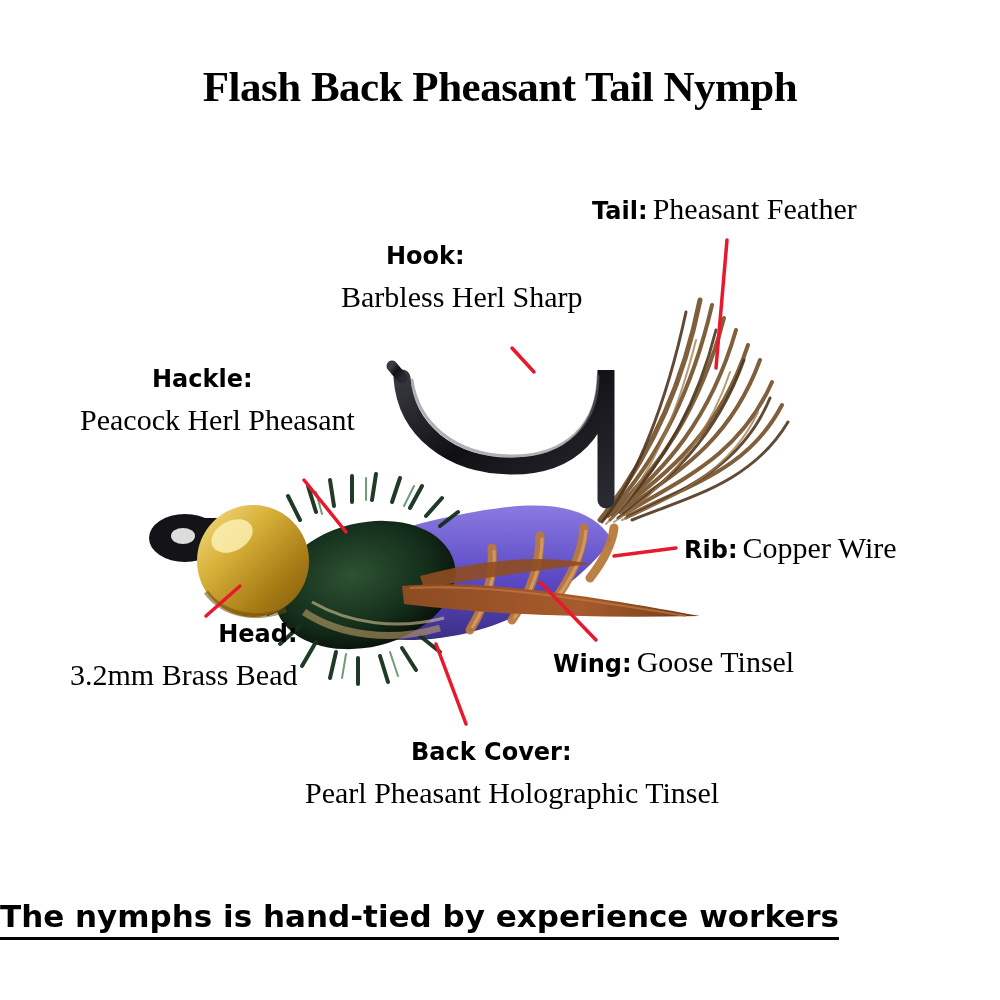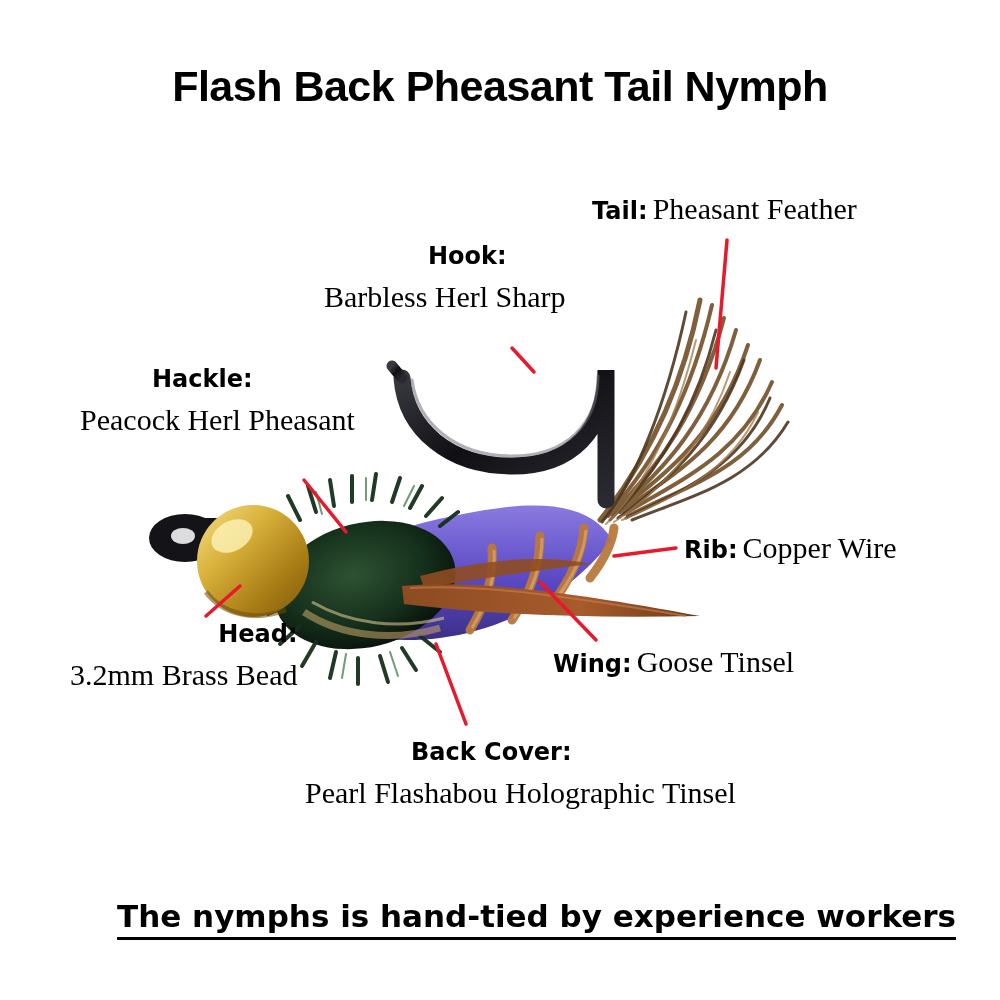--- a/index.html
+++ b/index.html
@@ -17,34 +17,34 @@
     color: #000000;
   }
 
   
   .title {
     position: absolute;
     left: 0;
     top: 62px;
     width: 1000px;
     text-align: center;
-    font-family: Liberation Sans, sans-serif;
+    font-family: Liberation Serif, serif;
     font-weight: bold;
     font-size: 43px;
     letter-spacing: -0.5px;
     color: #000;
   }
 
   
   .footer {
     position: absolute;
     left: 0;
     top: 898px;
     width: 956px;
-    text-align: right;
+    text-align: left;
     font-family: "DejaVu Sans", sans-serif;
     font-weight: bold;
     font-size: 31px;
     color: #000;
   }
   .footer span {
     border-bottom: 3px solid #000;
     padding-bottom: 3px;
   }
 
@@ -63,21 +63,21 @@
     font-family: Liberation Serif, serif;
     font-weight: normal;
     font-size: 30px;
     color: #000;
   }
   .callout.stacked .lead { display: block; }
   .callout.stacked .desc { display: block; margin-top: 10px; }
 
   
   #c-tail   { left: 592px; top: 192px; }
-  #c-hook   { left: 324px; top: 242px; text-align: center; }
+  #c-hook   { left: 341px; top: 242px; text-align: left; }
   #c-hook .lead { margin-left: 45px; }
   #c-hackle { left: 80px;  top: 365px; }
   #c-hackle .lead { margin-left: 72px; }
   #c-rib    { left: 684px; top: 531px; }
   #c-wing   { left: 553px; top: 645px; }
   #c-head   { left: 70px;  top: 620px; }
   #c-head .lead { margin-left: 44px; text-align: right; }
   #c-back   { left: 305px; top: 738px; }
   #c-back .lead { margin-left: 106px; }
 
@@ -266,20 +266,20 @@
     <span class="desc">Goose Tinsel</span>
   </div>
 
   <div class="callout stacked" id="c-head">
     <span class="lead">Head:</span>
     <span class="desc">3.2mm Brass Bead</span>
   </div>
 
   <div class="callout stacked" id="c-back">
     <span class="lead">Back Cover:</span>
-    <span class="desc">Pearl Flashabou Holographic Tinsel</span>
+    <span class="desc">Pearl Pheasant Holographic Tinsel</span>
   </div>
 
   <div class="footer">
     <span>The nymphs is hand-tied by experience workers</span>
   </div>
 
 </div>
 
 </body></html>

